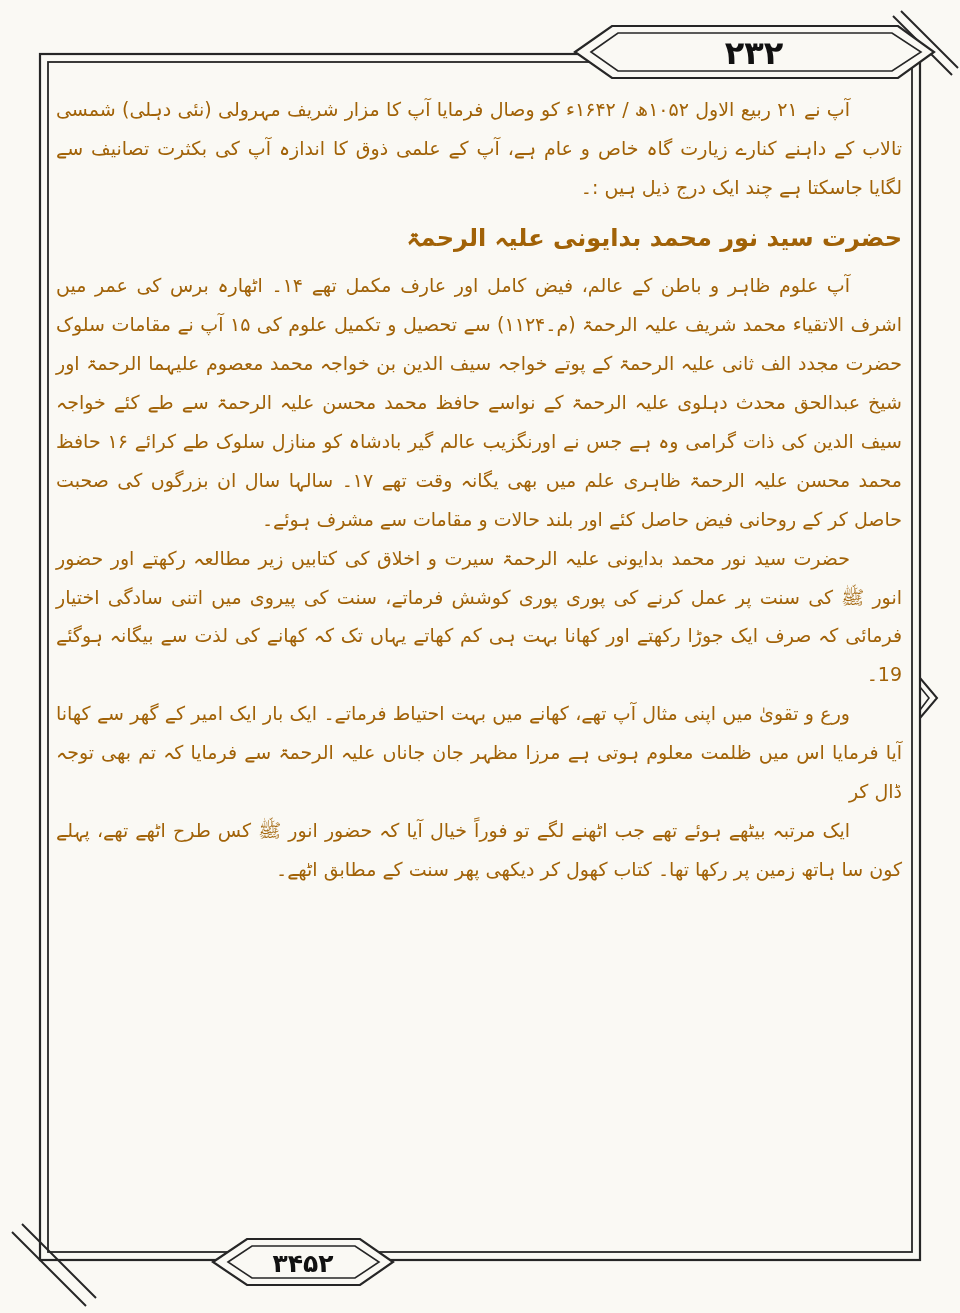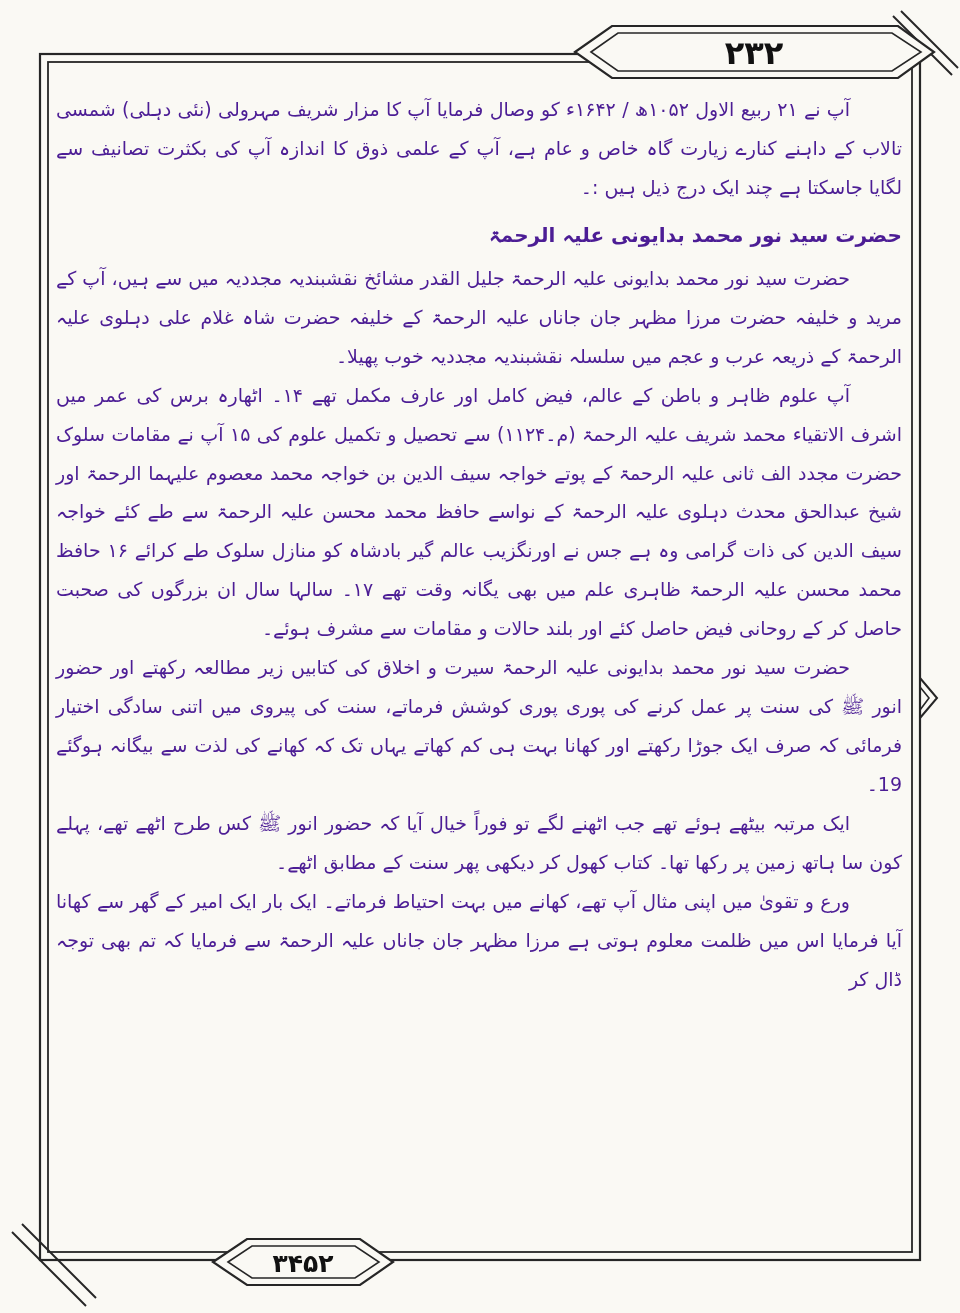--- a/index.html
+++ b/index.html
@@ -6,21 +6,21 @@
     margin: 0;
     padding: 0;
     background: #ffffff;
   }
   .page {
     position: relative;
     width: 960px;
     height: 1313px;
     background: #faf9f4;
     font-family: "DejaVu Sans", sans-serif;
-    color: #4c1d95;
+    color: #a16207;
     overflow: hidden;
     text-decoration: underline;
   }
   .frame-svg {
     position: absolute;
     inset: 0;
     pointer-events: none;
   }
   .text-area {
     position: absolute;
@@ -34,21 +34,21 @@
     z-index: 2;
   }
   .text-area p {
     margin: 0;
   }
   .text-area p.indent {
     text-indent: 52px;
   }
   .section-heading {
     margin: 10px 0 6px 0;
-    font-size: 20px;
+    font-size: 24px;
     font-weight: bold;
     text-indent: 0;
     line-height: 1.8;
   }
   .svg-num {
     font-family: "DejaVu Sans", sans-serif;
     font-weight: bold;
     fill: #111111;
   }
 </style>
@@ -87,20 +87,19 @@
     <g>
       <polygon points="213,1262 247,1239 360,1239 393,1262 360,1285 247,1285" fill="#faf9f4" stroke="#262626" stroke-width="2.2"></polygon>
       <polygon points="228,1262 252,1246 355,1246 379,1262 355,1278 252,1278" fill="none" stroke="#262626" stroke-width="1.6"></polygon>
       <text class="svg-num" x="303" y="1272" font-size="25" text-anchor="middle">۳۴۵۲</text>
     </g>
   </svg>
 
   <div class="text-area" dir="rtl">
     <p class="indent">آپ نے ۲۱ ربیع الاول ۱۰۵۲ھ / ۱۶۴۲ء کو وصال فرمایا آپ کا مزار شریف مہرولی (نئی دہلی) شمسی تالاب کے داہنے کنارے زیارت گاہ خاص و عام ہے، آپ کے علمی ذوق کا اندازہ آپ کی بکثرت تصانیف سے لگایا جاسکتا ہے چند ایک درج ذیل ہیں :۔</p>
     <h2 class="section-heading">حضرت سید نور محمد بدایونی علیہ الرحمۃ</h2>
-    <p class="indent">حضرت سید نور محمد بدایونی علیہ الرحمۃ جلیل القدر مشائخ نقشبندیہ مجددیہ میں سے ہیں، آپ کے مرید و خلیفہ حضرت مرزا مظہر جان جاناں علیہ الرحمۃ کے خلیفہ حضرت شاہ غلام علی دہلوی علیہ الرحمۃ کے ذریعہ عرب و عجم میں سلسلہ نقشبندیہ مجددیہ خوب پھیلا۔</p>
     <p class="indent">آپ علوم ظاہر و باطن کے عالم، فیض کامل اور عارف مکمل تھے ۱۴۔ اٹھارہ برس کی عمر میں اشرف الاتقیاء محمد شریف علیہ الرحمۃ (م۔۱۱۲۴) سے تحصیل و تکمیل علوم کی ۱۵ آپ نے مقامات سلوک حضرت مجدد الف ثانی علیہ الرحمۃ کے پوتے خواجہ سیف الدین بن خواجہ محمد معصوم علیہما الرحمۃ اور شیخ عبدالحق محدث دہلوی علیہ الرحمۃ کے نواسے حافظ محمد محسن علیہ الرحمۃ سے طے کئے خواجہ سیف الدین کی ذات گرامی وہ ہے جس نے اورنگزیب عالم گیر بادشاہ کو منازل سلوک طے کرائے ۱۶ حافظ محمد محسن علیہ الرحمۃ ظاہری علم میں بھی یگانہ وقت تھے ۱۷۔ سالہا سال ان بزرگوں کی صحبت حاصل کر کے روحانی فیض حاصل کئے اور بلند حالات و مقامات سے مشرف ہوئے۔</p>
     <p class="indent">حضرت سید نور محمد بدایونی علیہ الرحمۃ سیرت و اخلاق کی کتابیں زیر مطالعہ رکھتے اور حضور انور ﷺ کی سنت پر عمل کرنے کی پوری پوری کوشش فرماتے، سنت کی پیروی میں اتنی سادگی اختیار فرمائی کہ صرف ایک جوڑا رکھتے اور کھانا بہت ہی کم کھاتے یہاں تک کہ کھانے کی لذت سے بیگانہ ہوگئے 19۔</p>
+    <p class="indent">ورع و تقویٰ میں اپنی مثال آپ تھے، کھانے میں بہت احتیاط فرماتے۔ ایک بار ایک امیر کے گھر سے کھانا آیا فرمایا اس میں ظلمت معلوم ہوتی ہے مرزا مظہر جان جاناں علیہ الرحمۃ سے فرمایا کہ تم بھی توجہ ڈال کر</p>
     <p class="indent">ایک مرتبہ بیٹھے ہوئے تھے جب اٹھنے لگے تو فوراً خیال آیا کہ حضور انور ﷺ کس طرح اٹھے تھے، پہلے کون سا ہاتھ زمین پر رکھا تھا۔ کتاب کھول کر دیکھی پھر سنت کے مطابق اٹھے۔</p>
-    <p class="indent">ورع و تقویٰ میں اپنی مثال آپ تھے، کھانے میں بہت احتیاط فرماتے۔ ایک بار ایک امیر کے گھر سے کھانا آیا فرمایا اس میں ظلمت معلوم ہوتی ہے مرزا مظہر جان جاناں علیہ الرحمۃ سے فرمایا کہ تم بھی توجہ ڈال کر</p>
   </div>
 
 </div>
 
 </body></html>

